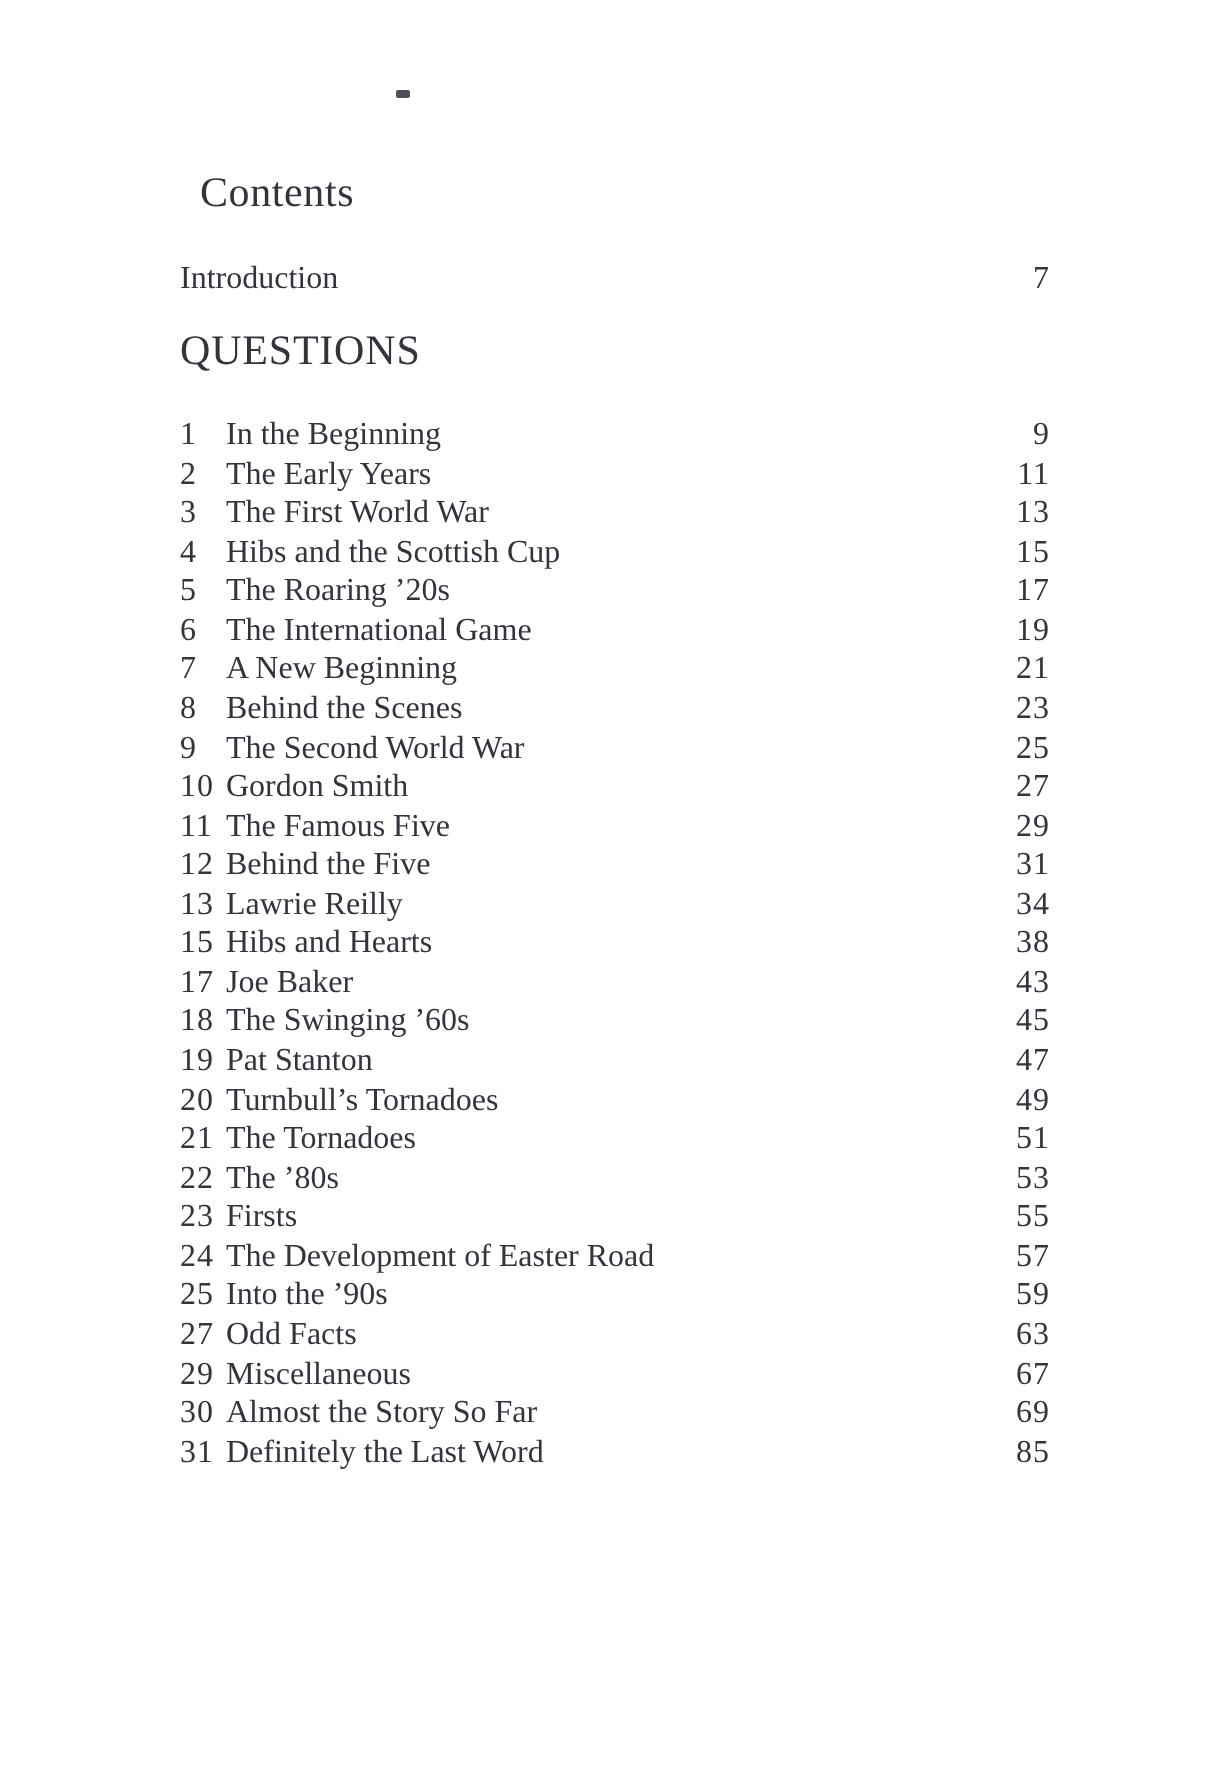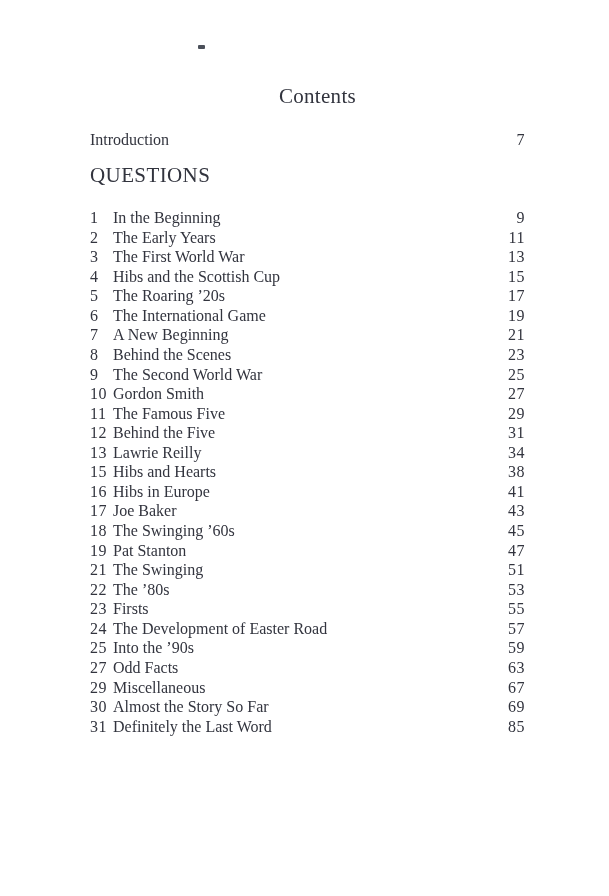--- a/index.html
+++ b/index.html
@@ -24,21 +24,20 @@
     width: 7px;
     height: 4px;
     background: #4b505a;
     border-radius: 1px;
   }
   .doc-title {
     position: absolute;
     left: 100px;
     top: 85px;
     width: 435px;
-    text-align: center;
     font-size: 21px;
     line-height: 22px;
     letter-spacing: 0.3px;
   }
   .front-matter-row {
     position: absolute;
     left: 90px;
     top: 130px;
     width: 435px;
     display: flex;
@@ -180,48 +179,48 @@
       <span class="entry-page">34</span>
     </div>
 
 
     <div class="toc-row">
       <span class="entry-number">15</span>
       <span class="entry-title">Hibs and Hearts</span>
       <span class="entry-page">38</span>
     </div>
 
-    <div class="toc-row">
-      <span class="entry-number">16</span>
-      <span class="entry-title">Hibs in Europe</span>
-      <span class="entry-page">41</span>
-    </div>
 
     <div class="toc-row">
       <span class="entry-number">17</span>
       <span class="entry-title">Joe Baker</span>
       <span class="entry-page">43</span>
     </div>
 
     <div class="toc-row">
       <span class="entry-number">18</span>
       <span class="entry-title">The Swinging ’60s</span>
       <span class="entry-page">45</span>
     </div>
 
     <div class="toc-row">
       <span class="entry-number">19</span>
       <span class="entry-title">Pat Stanton</span>
       <span class="entry-page">47</span>
     </div>
 
+    <div class="toc-row">
+      <span class="entry-number">20</span>
+      <span class="entry-title">Turnbull’s Tornadoes</span>
+      <span class="entry-page">49</span>
+    </div>
 
     <div class="toc-row">
       <span class="entry-number">21</span>
-      <span class="entry-title">The Swinging</span>
+      <span class="entry-title">The Tornadoes</span>
       <span class="entry-page">51</span>
     </div>
 
     <div class="toc-row">
       <span class="entry-number">22</span>
       <span class="entry-title">The ’80s</span>
       <span class="entry-page">53</span>
     </div>
 
     <div class="toc-row">

